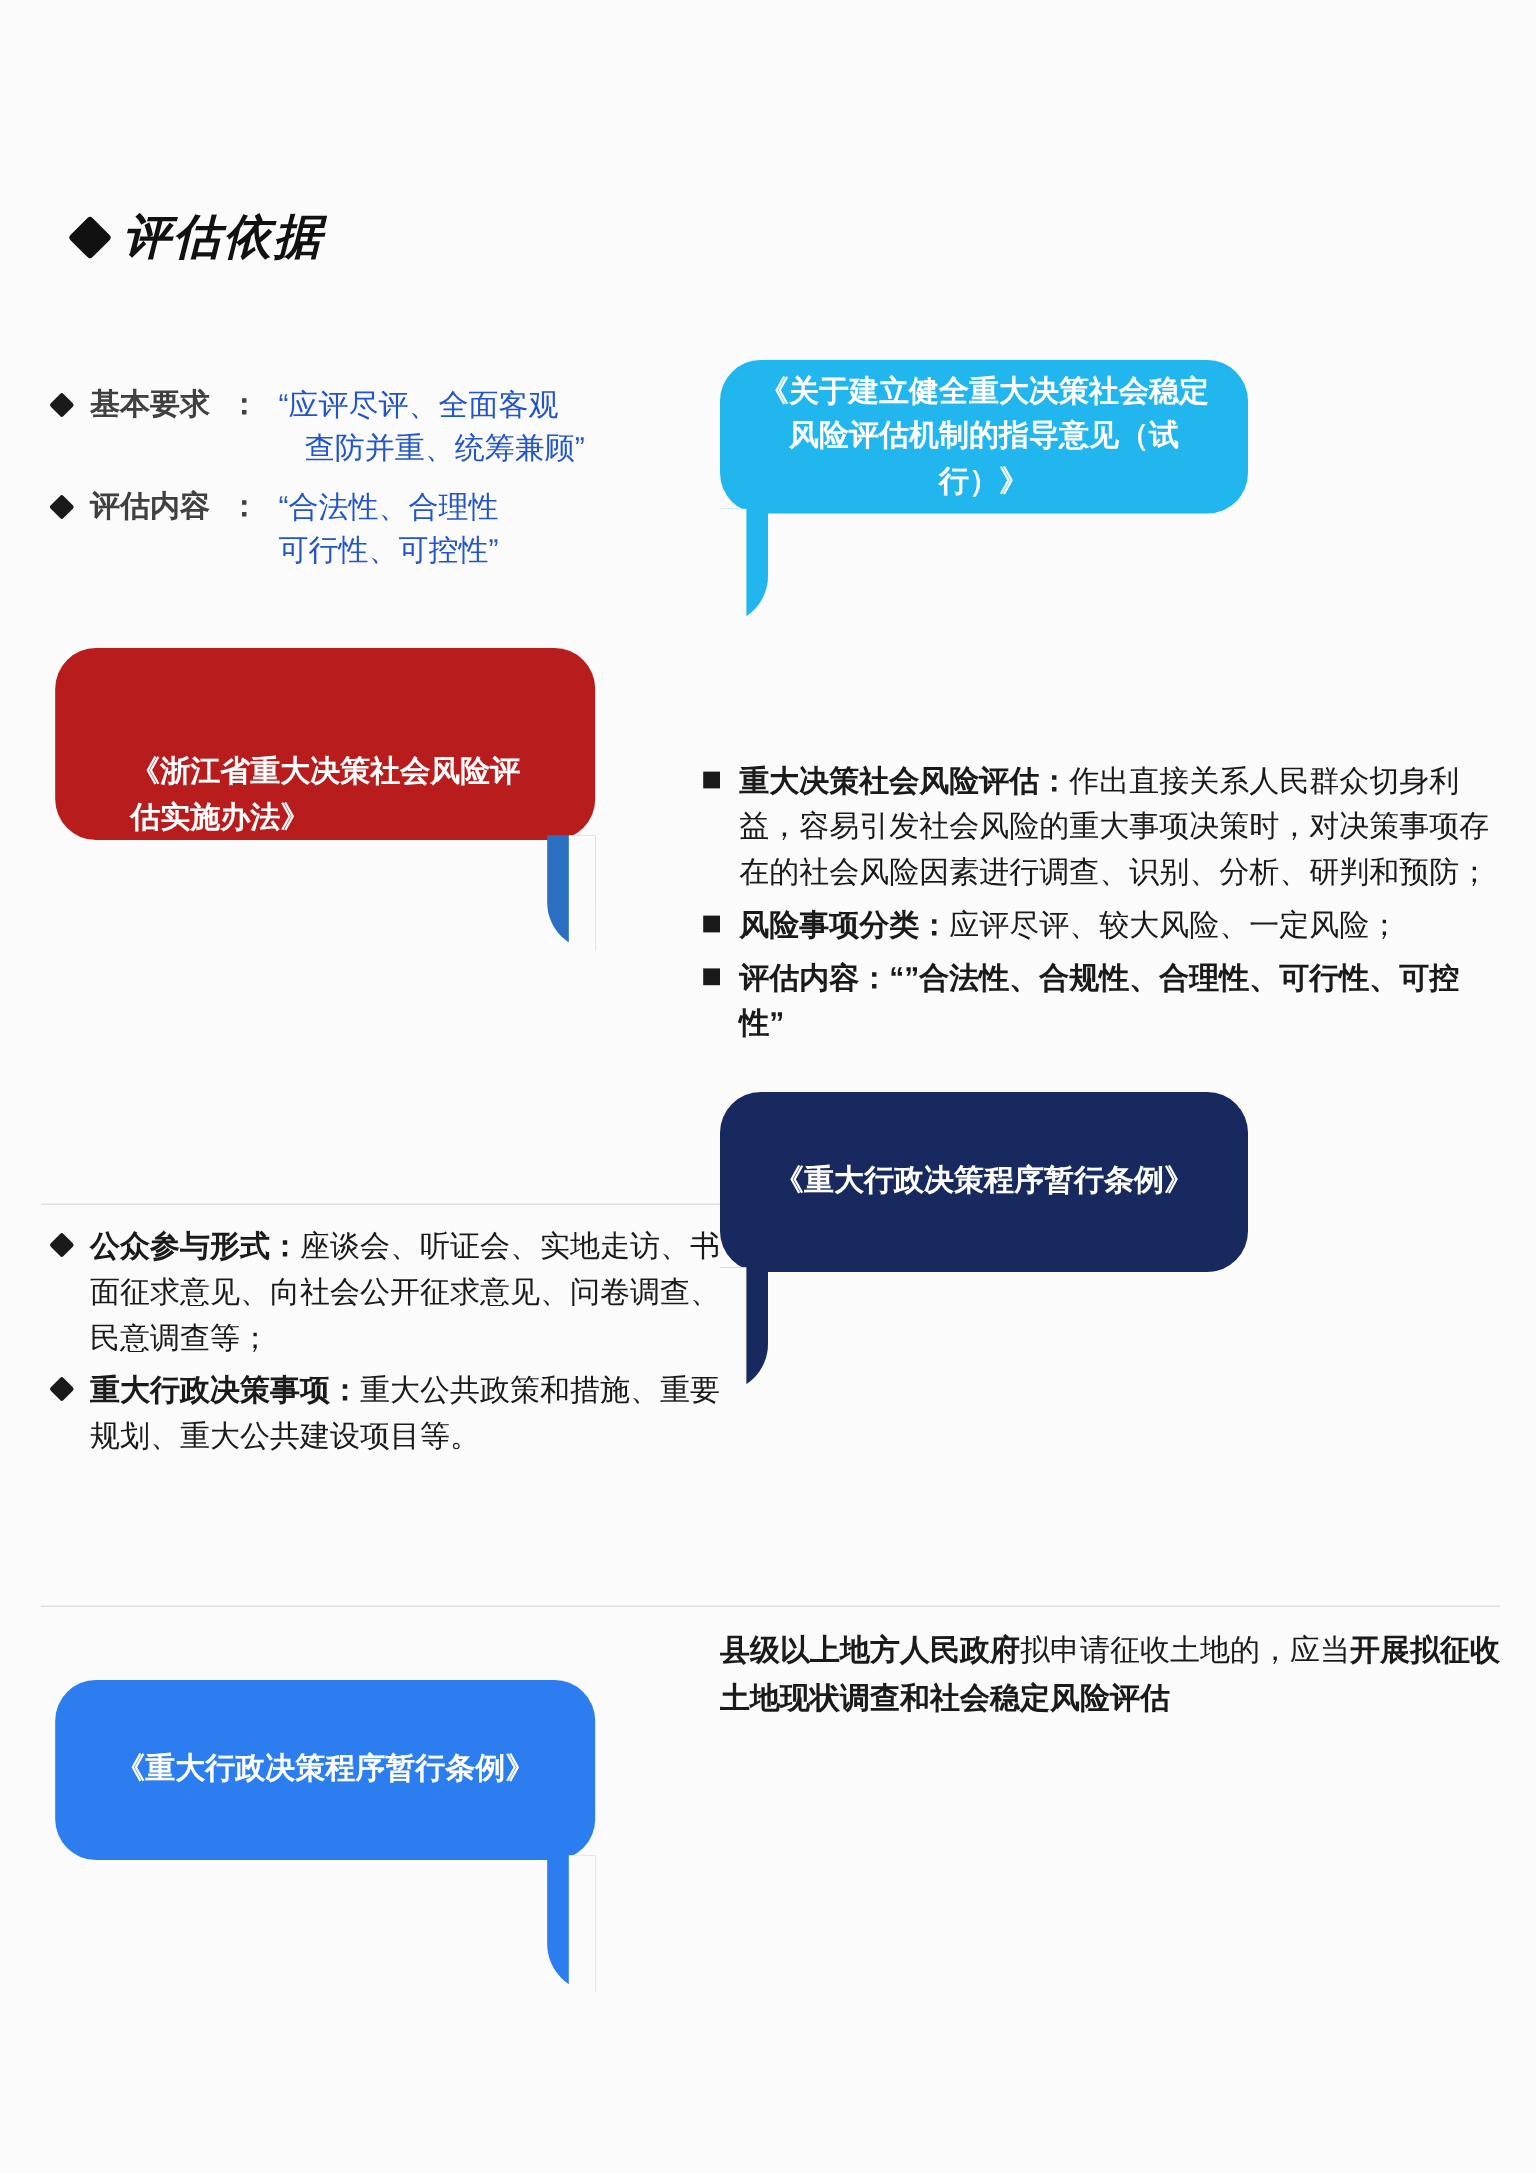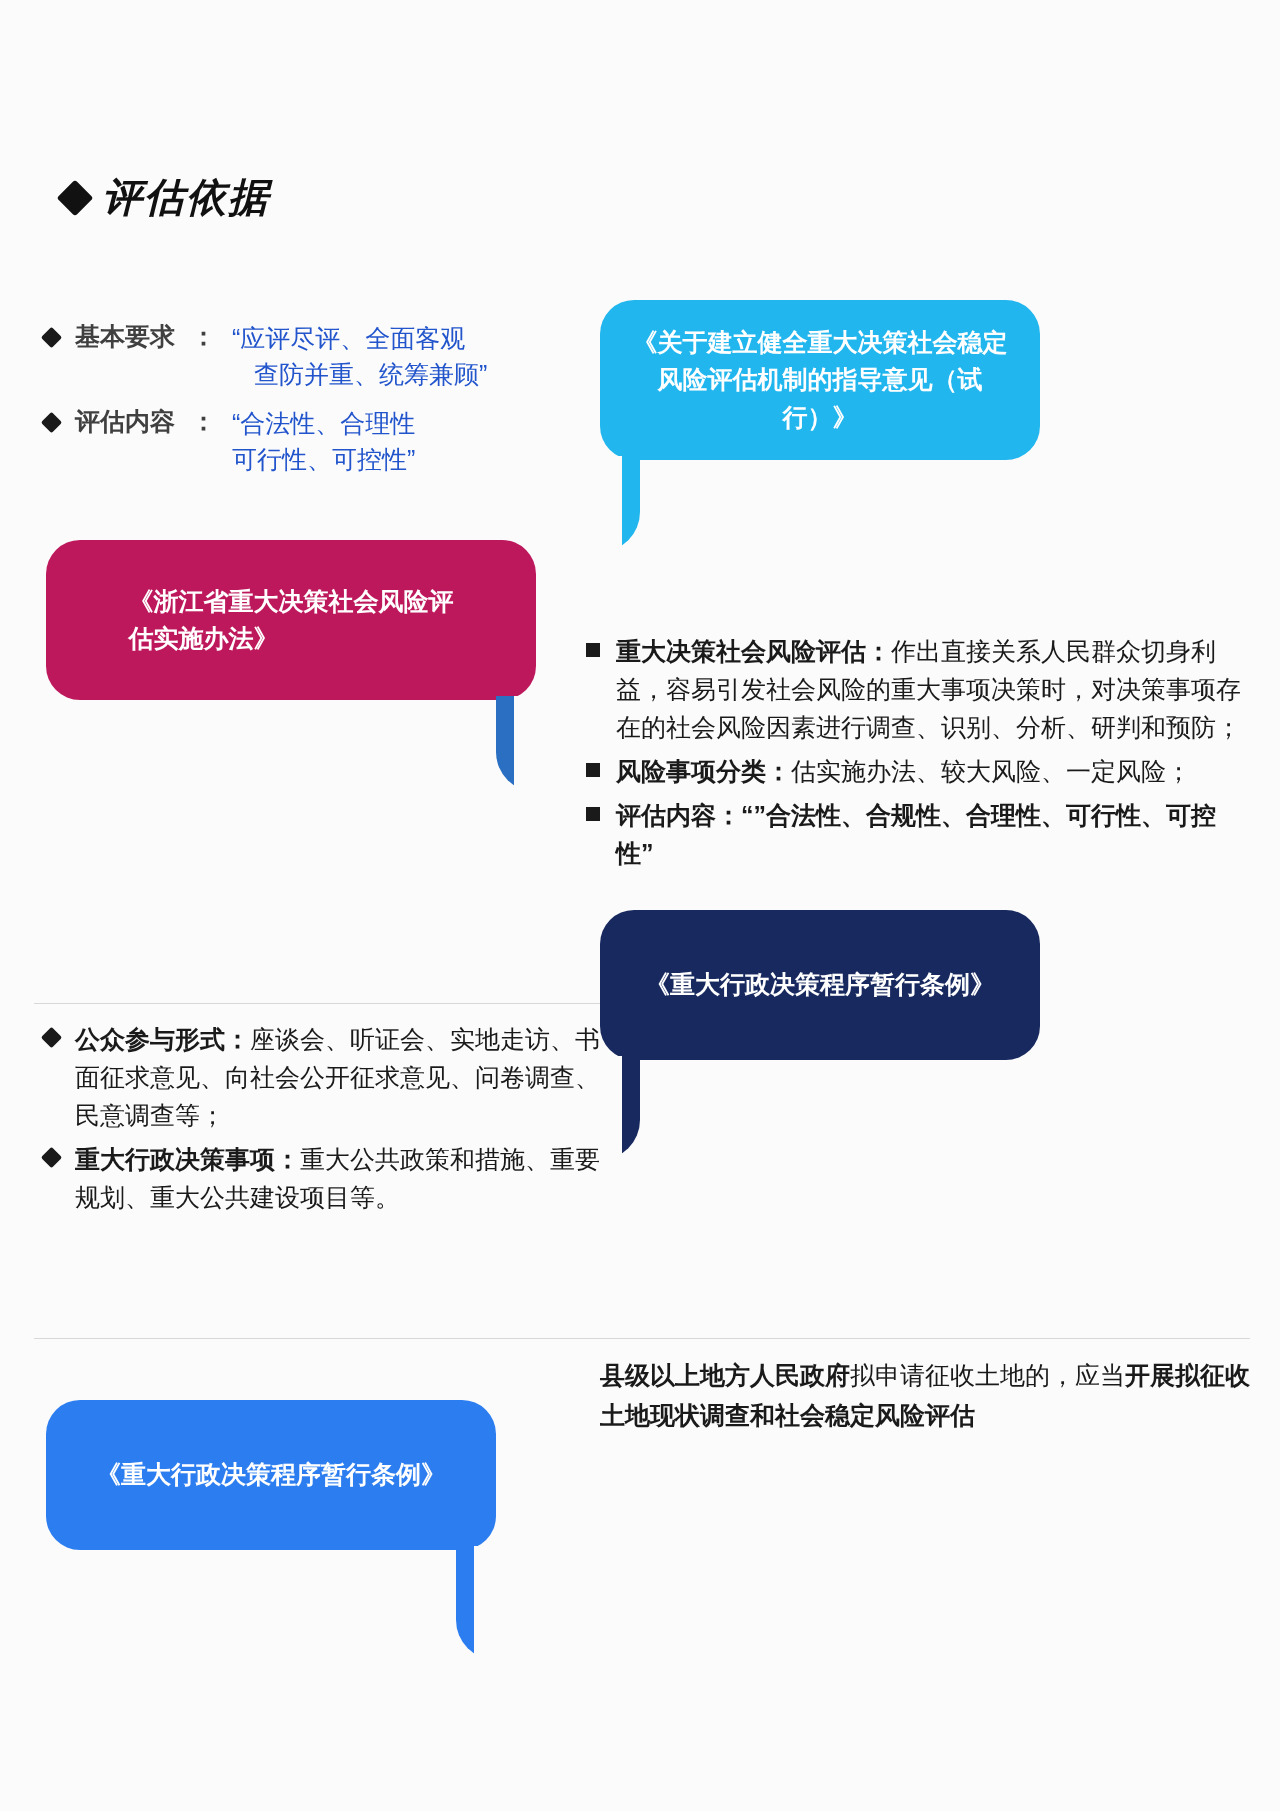--- a/index.html
+++ b/index.html
@@ -116,21 +116,21 @@
     position: absolute;
     width: 0;
     height: 0;
   }
 
   
   #bubble-guidance {
     left: 600px;
     top: 300px;
     width: 440px;
-    height: 160px;
+    height: 128px;
     background: #22b6ef;
   }
   #bubble-guidance .tail {
     left: 0px;
     bottom: -92px;
     width: 40px;
     height: 96px;
     background: #22b6ef;
     border-bottom-right-radius: 40px;
   }
@@ -140,23 +140,24 @@
     bottom: -96px;
     width: 22px;
     height: 100px;
     background: #fbfbfb;
   }
 
   
   #bubble-zhejiang {
     left: 46px;
     top: 540px;
-    width: 490px;
+    width: 450px;
     height: 160px;
-    background: #be185d;
+    background: #b91c1c;
+    align-items: flex-end;
   }
   #bubble-zhejiang .btext {
     text-align: left;
     padding: 0 34px;
   }
   #bubble-zhejiang .tail {
     right: 0px;
     bottom: -92px;
     width: 40px;
     height: 96px;
@@ -335,21 +336,21 @@
   <div class="sec2">
     <div class="row">
       <span class="bullet-square"></span>
       <div class="para">
         <span class="strong">重大决策社会风险评估</span><span class="strong">：</span><span>作出直接关系人民群众切身利益，容易引发社会风险的重大事项决策时，对决策事项存在的社会风险因素进行调查、识别、分析、研判和预防；</span>
       </div>
     </div>
     <div class="row">
       <span class="bullet-square"></span>
       <div class="para">
-        <span class="strong">风险事项分类</span><span class="strong">：</span><span>估实施办法、较大风险、一定风险；</span>
+        <span class="strong">风险事项分类</span><span class="strong">：</span><span>应评尽评、较大风险、一定风险；</span>
       </div>
     </div>
     <div class="row">
       <span class="bullet-square"></span>
       <div class="para">
         <span class="strong">评估内容</span><span class="strong">：</span><span class="strong">“”合法性、合规性、合理性、可行性、可控性”</span>
       </div>
     </div>
   </div>
 

